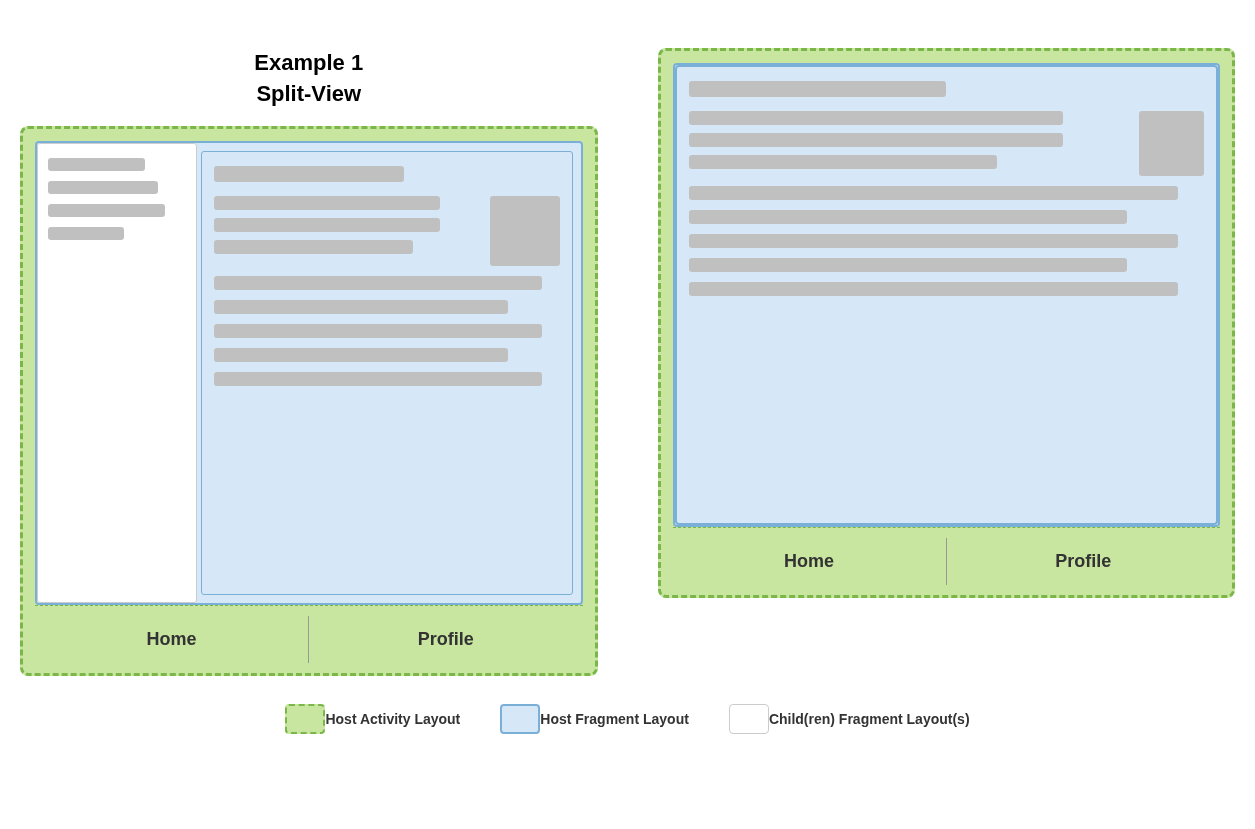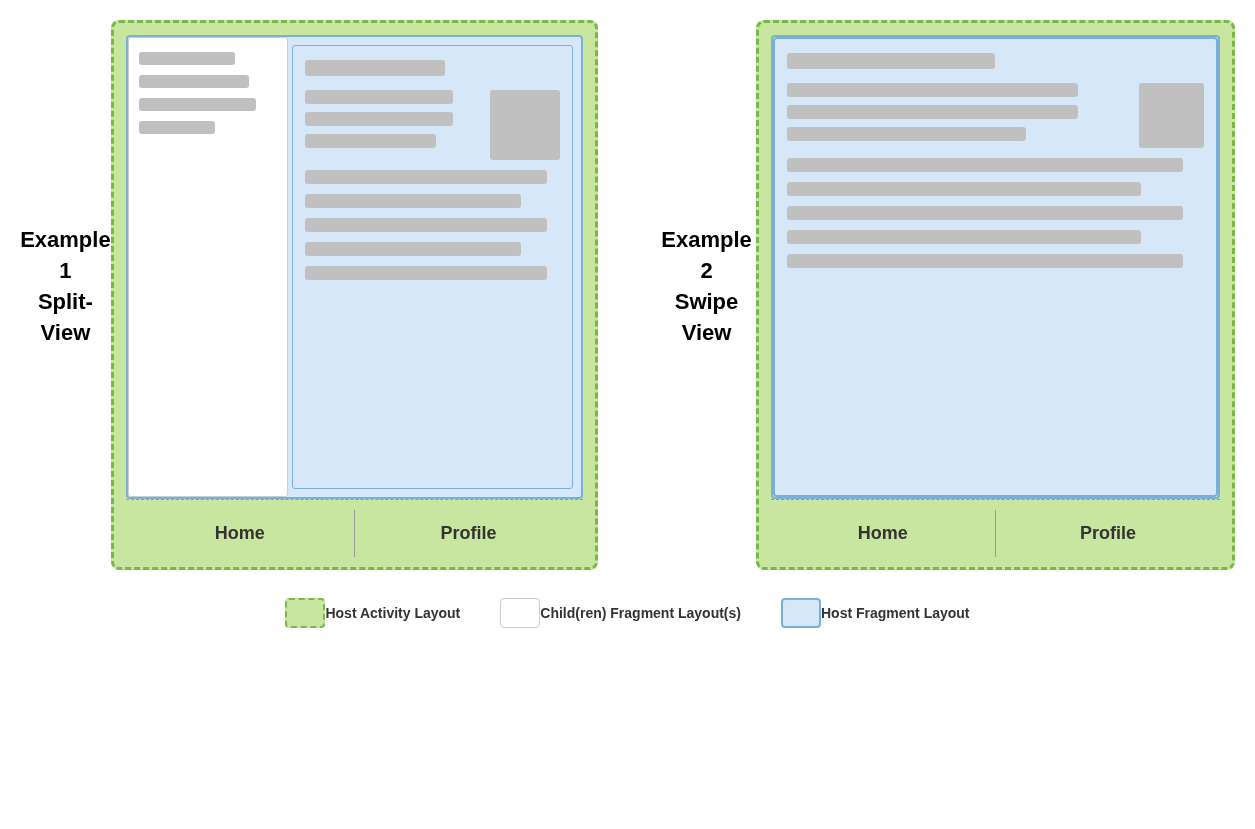--- a/index.html
+++ b/index.html
@@ -16,22 +16,24 @@
 
     .main-container {
       display: flex;
       gap: 60px;
       width: 100%;
       justify-content: center;
     }
 
     .example-section {
       display: flex;
+      flex-direction: column;
       align-items: center;
       width: 580px;
+      margin-top: 28px;
     }
 
     .example-title {
       font-size: 22px;
       font-weight: bold;
       text-align: center;
       margin-bottom: 16px;
       line-height: 1.4;
     }
 
@@ -265,24 +267,20 @@
         </div>
         <div class="nav-divider"></div>
         <div class="nav-item">
           <span>Profile</span>
         </div>
       </div>
     </div>
   </div>
 
   <div class="example-section">
-    <div class="example-title">
-      <span>Example 2</span><br>
-      <span>Swipe View</span>
-    </div>
 
     <div class="green-container">
       <div class="blue-container">
         <div class="swipe-content-area">
           <div class="swipe-view">
 
             <div class="placeholder-title" style="width:50%"></div>
 
             <div class="content-row">
               <div class="text-lines">
@@ -317,20 +315,20 @@
   </div>
 
 </div>
 
 <div class="legend">
   <div class="legend-item">
     <div class="legend-box legend-box-green"></div>
     <span class="legend-text">Host Activity Layout</span>
   </div>
   <div class="legend-item">
+    <div class="legend-box legend-box-blue"></div>
+    <span class="legend-text">Host Fragment Layout</span>
+  </div>
+  <div class="legend-item">
     <div class="legend-box legend-box-white"></div>
     <span class="legend-text">Child(ren) Fragment Layout(s)</span>
   </div>
-  <div class="legend-item">
-    <div class="legend-box legend-box-blue"></div>
-    <span class="legend-text">Host Fragment Layout</span>
-  </div>
 </div>
 
 </body></html>

